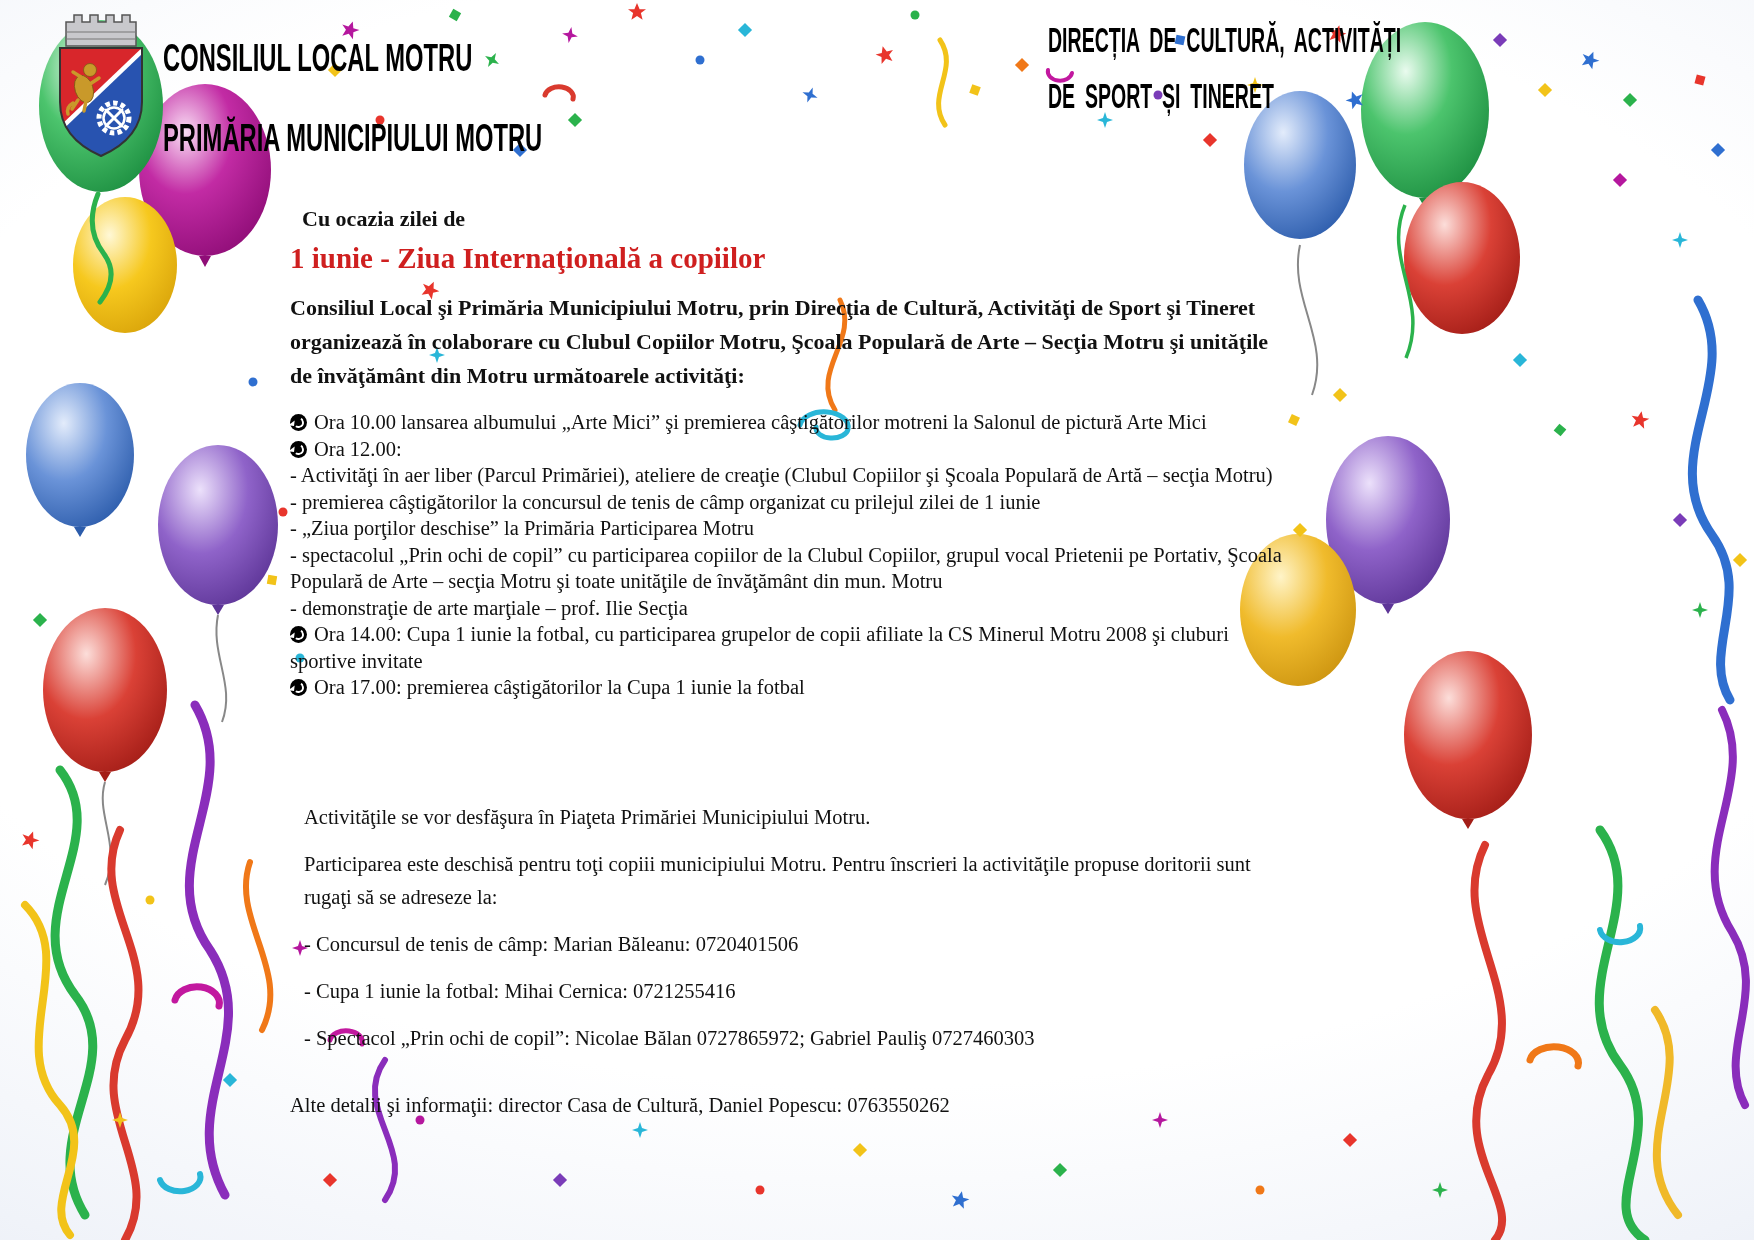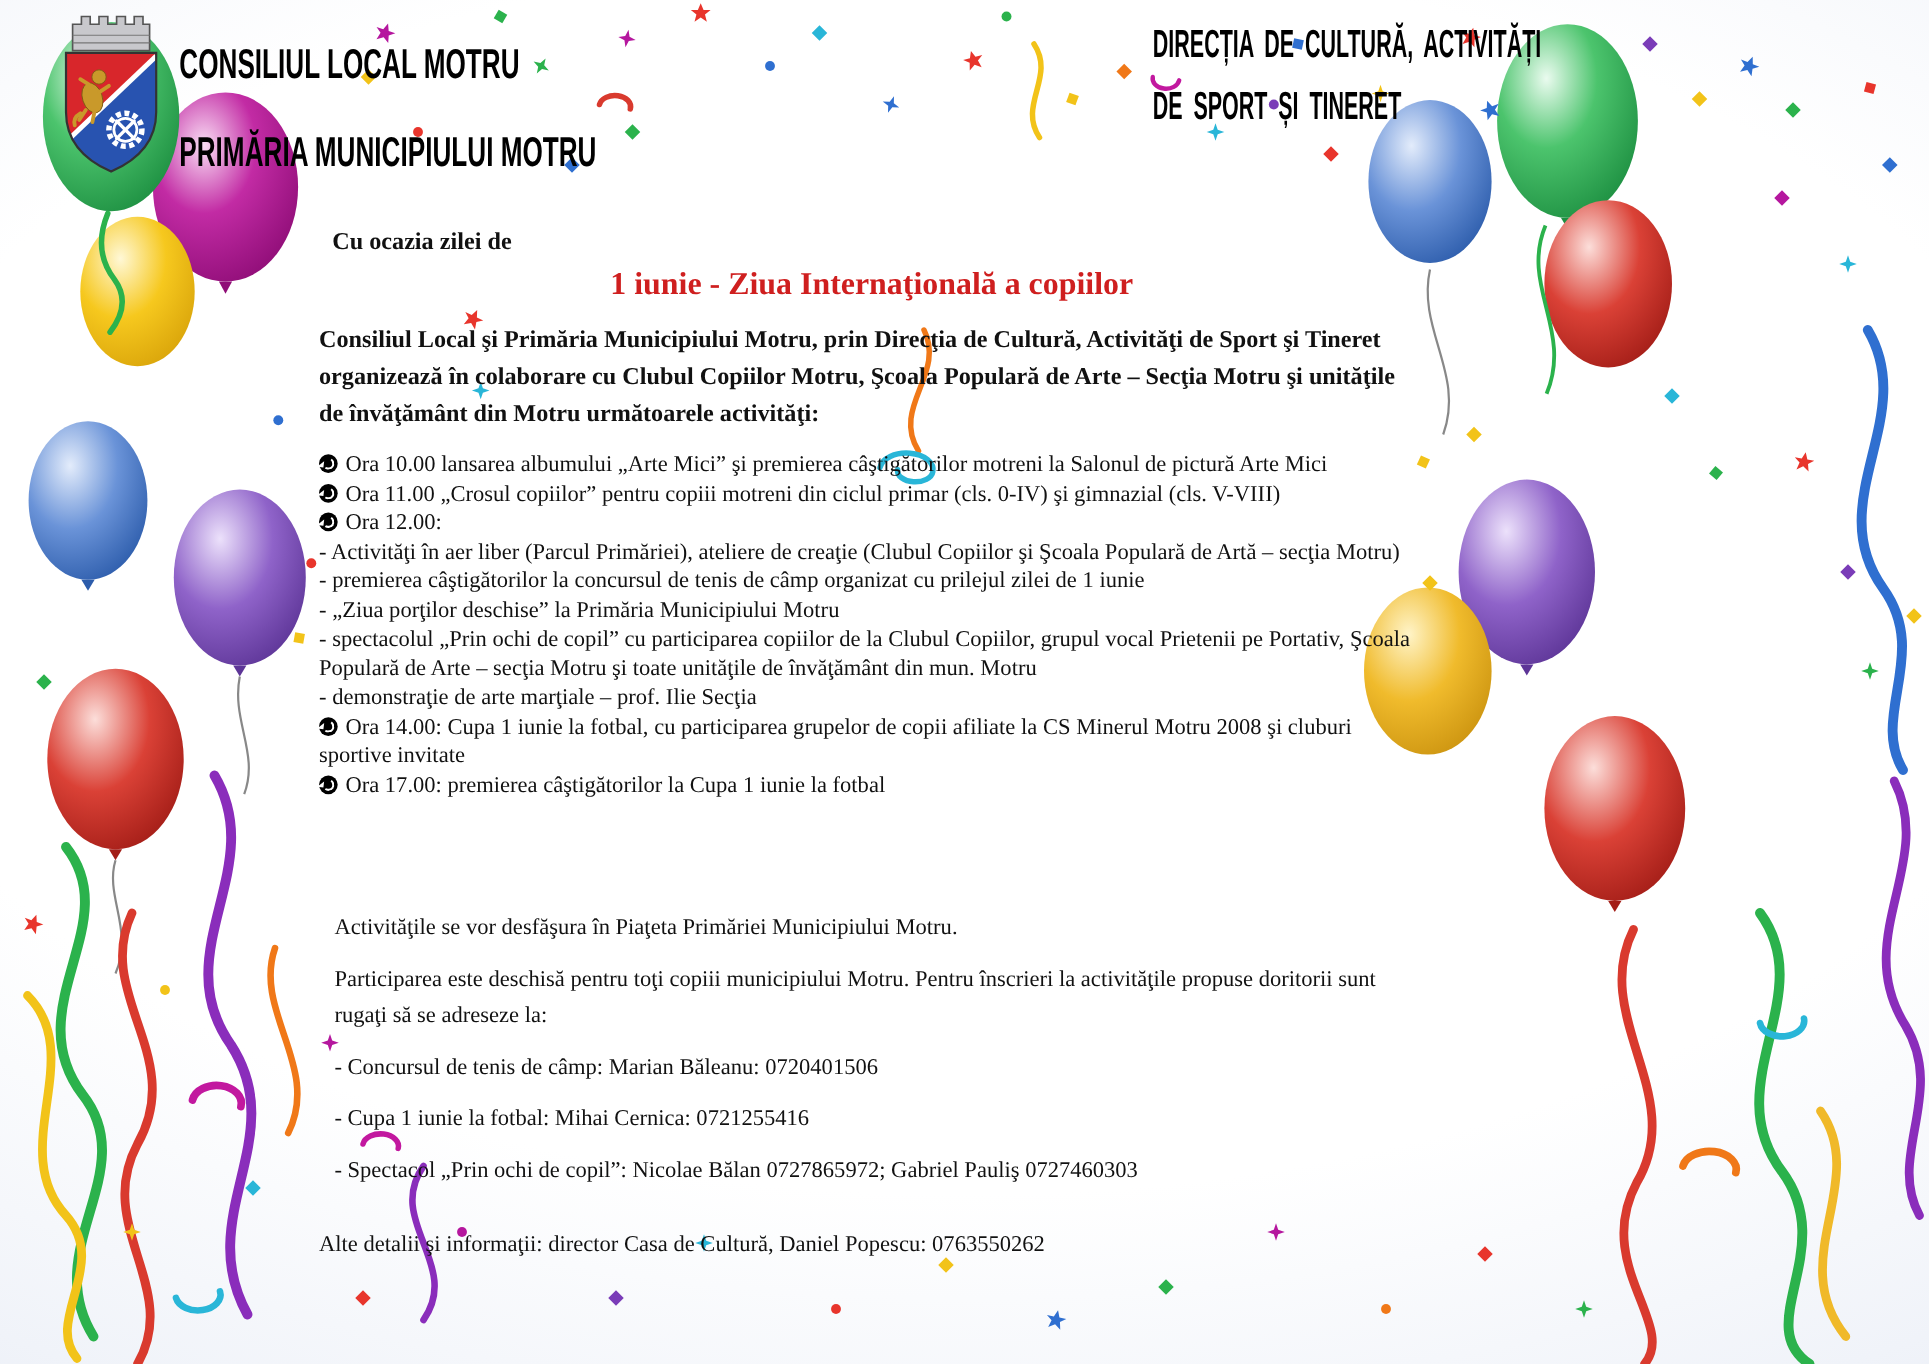--- a/index.html
+++ b/index.html
@@ -15,21 +15,21 @@
   .h-left{left:163px;top:36px;}
   .h-left .l1{font-size:33px;transform:scale(0.72,1.15);transform-origin:left top;}
   .h-left .l2{font-size:33px;margin-top:42px;transform:scale(0.72,1.15);transform-origin:left top;}
   .h-right{left:1048px;top:20px;}
   .h-right .l1,.h-right .l2{font-size:31px;word-spacing:7px;transform:scale(0.63,1.15);transform-origin:left top;}
   .h-right .l2{margin-top:20px;}
 
   
   .content{position:absolute;left:290px;top:194px;width:1005px;font-size:20.5px;line-height:26.5px;}
   .intro{margin:12px;font-weight:bold;font-size:22px;}
-  .title{margin:8px 0 20px;text-align:center;font-weight:bold;font-size:29px;color:#cf1f1f;}
+  .title{margin:8px 0 20px;text-align:left;font-weight:bold;font-size:29px;color:#cf1f1f;}
   .lead{margin:0 0 16px;font-weight:bold;font-size:22px;line-height:34px;}
   .activities{margin:0;}
   .row{margin:0;}
   .bullet{display:inline-block;width:17px;height:17px;border-radius:50%;background:#000;margin-right:7px;position:relative;vertical-align:-2px;}
   .bullet::before{content:"";position:absolute;left:3px;top:3px;width:11px;height:11px;box-sizing:border-box;
     border:2.6px solid #fff;border-radius:50%;border-left-color:transparent;border-bottom-color:transparent;transform:rotate(80deg);}
   .bullet::after{content:"";position:absolute;left:0px;top:7.5px;width:0;height:0;border:4.5px solid transparent;border-top-color:#fff;transform:rotate(-38deg);}
   .notes{margin-top:100px;line-height:33px;}
   .notes p{margin:14px;}
   .footer-line{margin-top:34px;line-height:33px;}
@@ -241,25 +241,24 @@
     <div class="l2">DE SPORT ȘI TINERET</div>
   </div>
 
   <div class="content">
     <p class="intro">Cu ocazia zilei de</p>
     <div class="title">1 iunie - Ziua Internaţională a copiilor</div>
     <p class="lead">Consiliul Local şi Primăria Municipiului Motru, prin Direcţia de Cultură, Activităţi de Sport şi Tineret organizează în colaborare cu Clubul Copiilor Motru, Şcoala Populară de Arte – Secţia Motru şi unităţile de învăţământ din Motru următoarele activităţi:</p>
 
     <div class="activities">
       <div class="row"><span class="bullet"></span><span>Ora 10.00 lansarea albumului „Arte Mici” şi premierea câştigătorilor motreni la Salonul de pictură Arte Mici</span></div>
-      <div class="row"><span class="bullet"></span><span>Ora 11.00 „Crosul copiilor” pentru copiii motreni din ciclul primar (cls. 0-IV) şi gimnazial (cls. V-VIII)</span></div>
       <div class="row"><span class="bullet"></span><span>Ora 12.00:</span></div>
       <div class="row"><span>- Activităţi în aer liber (Parcul Primăriei), ateliere de creaţie (Clubul Copiilor şi Şcoala Populară de Artă – secţia Motru)</span></div>
       <div class="row"><span>- premierea câştigătorilor la concursul de tenis de câmp organizat cu prilejul zilei de 1 iunie</span></div>
-      <div class="row"><span>- „Ziua porţilor deschise” la Primăria Municipiului Motru</span></div>
+      <div class="row"><span>- „Ziua porţilor deschise” la Primăria Participarea Motru</span></div>
       <div class="row"><span>- spectacolul „Prin ochi de copil” cu participarea copiilor de la Clubul Copiilor, grupul vocal Prietenii pe Portativ, Şcoala Populară de Arte – secţia Motru şi toate unităţile de învăţământ din mun. Motru</span></div>
       <div class="row"><span>- demonstraţie de arte marţiale – prof. Ilie Secţia</span></div>
       <div class="row"><span class="bullet"></span><span>Ora 14.00: Cupa 1 iunie la fotbal, cu participarea grupelor de copii afiliate la CS Minerul Motru 2008 şi cluburi sportive invitate</span></div>
       <div class="row"><span class="bullet"></span><span>Ora 17.00: premierea câştigătorilor la Cupa 1 iunie la fotbal</span></div>
     </div>
 
     <div class="notes">
       <p>Activităţile se vor desfăşura în Piaţeta Primăriei Municipiului Motru.</p>
       <p>Participarea este deschisă pentru toţi copiii municipiului Motru. Pentru înscrieri la activităţile propuse doritorii sunt rugaţi să se adreseze la:</p>
       <p>- Concursul de tenis de câmp: Marian Băleanu: 0720401506</p>

